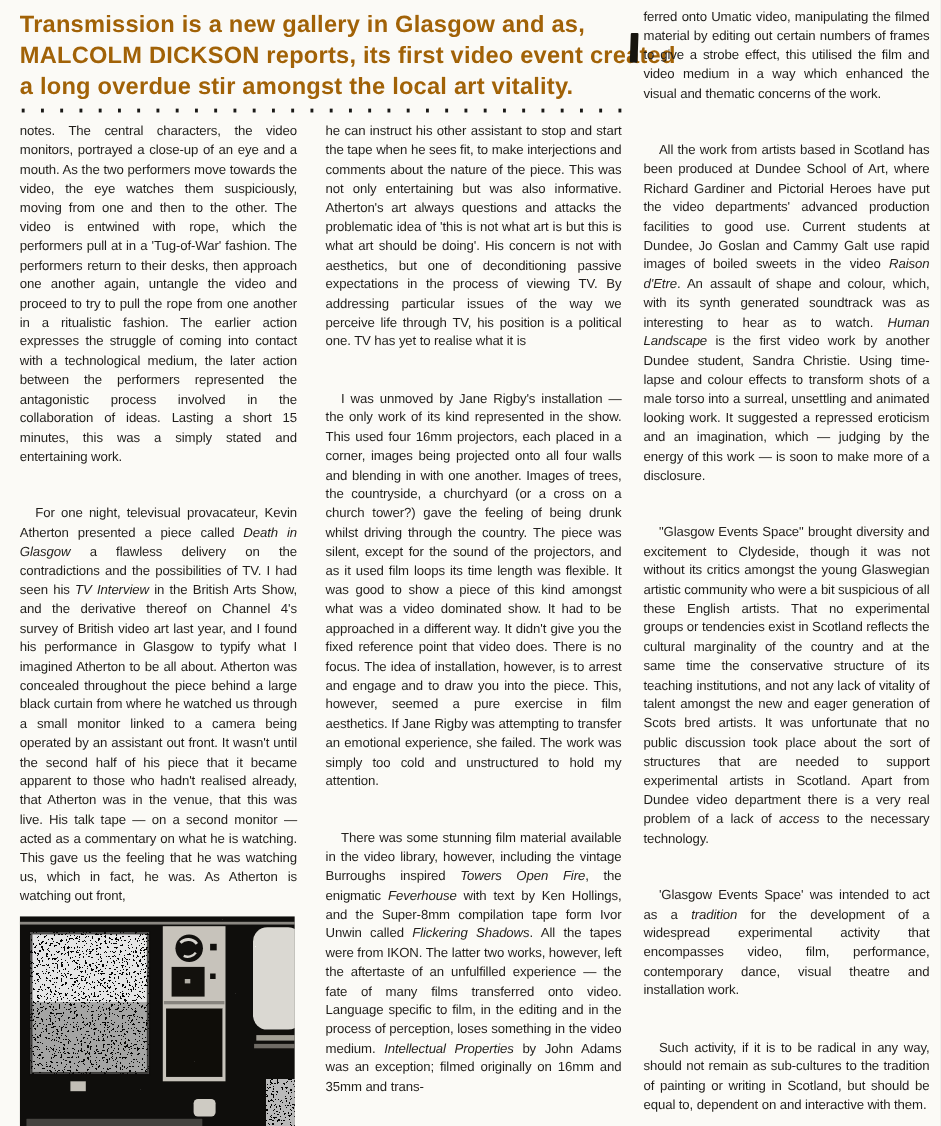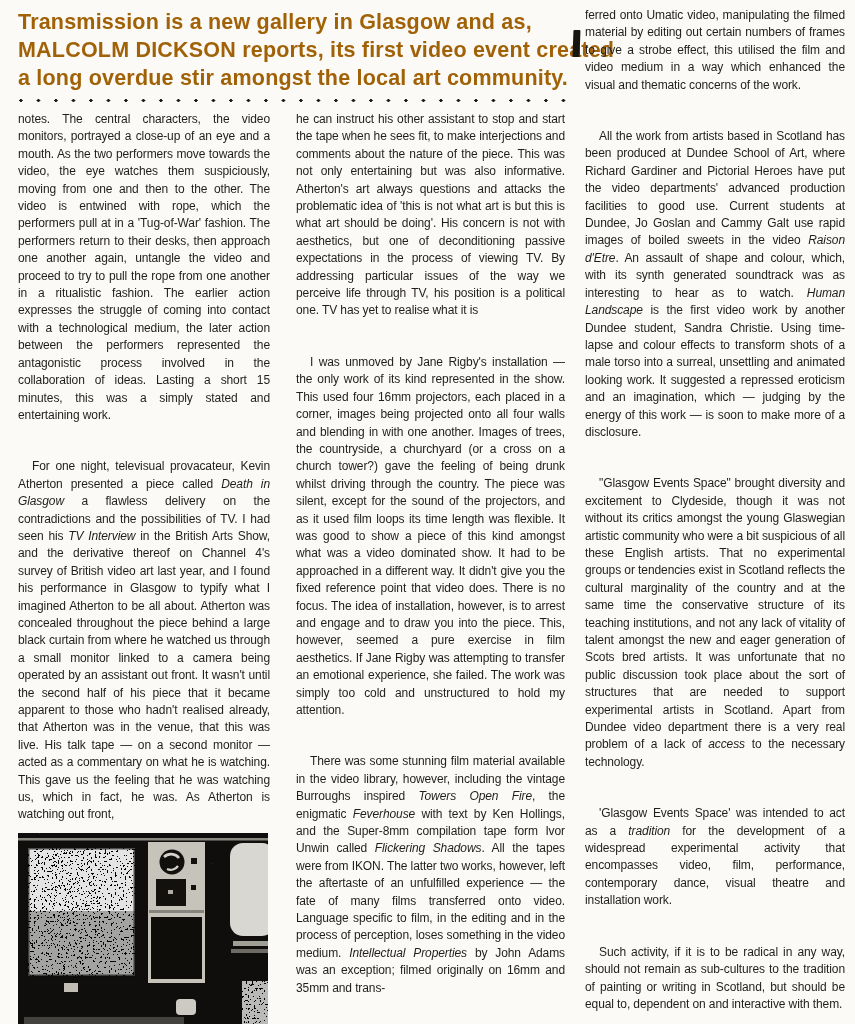--- a/index.html
+++ b/index.html
@@ -53,21 +53,21 @@
 </style>
 </head>
 <body>
 
 <div class="page">
 
   <div class="left-block">
     <div class="headline">
         <span class="hl-line">Transmission is a new gallery in Glasgow and as,</span>
         <span class="hl-line">MALCOLM DICKSON reports, its first video event created</span>
-        <span class="hl-line">a long overdue stir amongst the local art community.</span>
+        <span class="hl-line">a long overdue stir amongst the local art vitality.</span>
       </div>
     <div class="dotted-rule"></div>
     <div class="two-cols">
       <div class="bodycol col1">
         <div>
             <p class="para"><span>notes. The central characters, the video monitors, portrayed a close-up of an eye and a mouth. As the two performers move towards the video, the eye watches them suspiciously, moving from one and then to the other. The video is entwined with rope, which the performers pull at in a 'Tug-of-War' fashion. The performers return to their desks, then approach one another again, untangle the video and proceed to try to pull the rope from one another in a ritualistic fashion. The earlier action expresses the struggle of coming into contact with a technological medium, the later action between the performers represented the antagonistic process involved in the collaboration of ideas. Lasting a short 15 minutes, this was a simply stated and entertaining work.</span></p>
             <p class="para indent"><span>For one night, televisual provacateur, Kevin Atherton presented a piece called </span><i>Death in Glasgow</i><span> a flawless delivery on the contradictions and the possibilities of TV. I had seen his </span><i>TV Interview</i><span> in the British Arts Show, and the derivative thereof on Channel 4's survey of British video art last year, and I found his performance in Glasgow to typify what I imagined Atherton to be all about. Atherton was concealed throughout the piece behind a large black curtain from where he watched us through a small monitor linked to a camera being operated by an assistant out front. It wasn't until the second half of his piece that it became apparent to those who hadn't realised already, that Atherton was in the venue, that this was live. His talk tape — on a second monitor — acted as a commentary on what he is watching. This gave us the feeling that he was watching us, which in fact, he was. As Atherton is watching out front,</span></p>
           </div>
         <figure class="photo">
           <svg viewBox="0 0 250 213" width="250" height="213">

